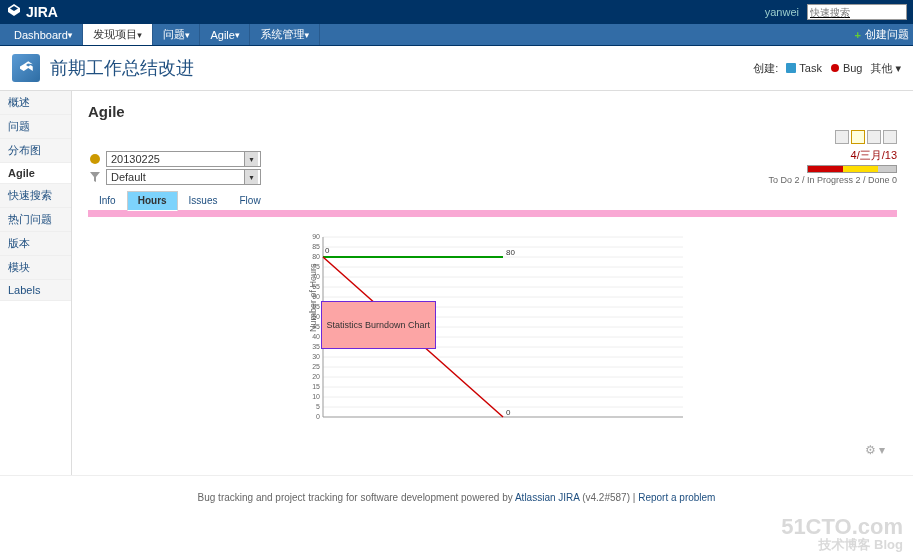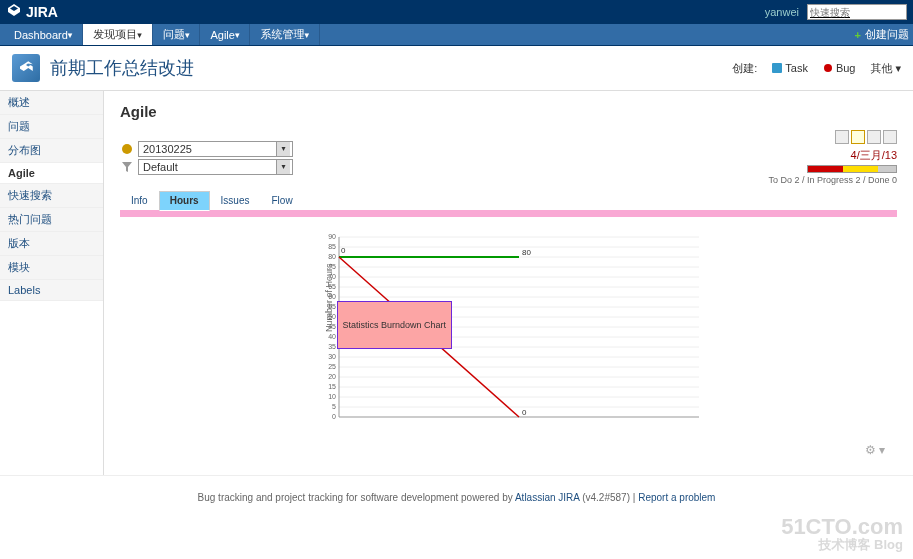--- a/index.html
+++ b/index.html
@@ -18,37 +18,37 @@
     .nav-item.active { background: #fff; color: #333; }
     .nav-dropdown::after { content: " ▾"; font-size: 9px; }
     .nav-right { color: #fff; font-size: 11px; display: flex; align-items: center; gap: 4px; }
     .plus-icon { color: #6c3; font-weight: bold; }
     
     .page-header { display: flex; justify-content: space-between; align-items: center; padding: 8px 12px; border-bottom: 1px solid #ddd; }
     .page-title-wrap { display: flex; align-items: center; gap: 10px; }
     .page-icon { width: 28px; height: 28px; background: linear-gradient(135deg, #5b9bd5, #2e6da4); border-radius: 3px; display: flex; align-items: center; justify-content: center; }
     .page-icon svg { width: 18px; height: 18px; }
     .page-title { font-size: 18px; color: #205081; font-weight: normal; }
-    .header-actions { display: flex; align-items: center; gap: 15px; font-size: 11px; }
+    .header-actions { display: flex; align-items: center; gap: 8px; font-size: 11px; }
     .header-actions span { cursor: pointer; color: #333; }
     .action-link { display: inline-flex; align-items: center; gap: 3px; }
     .mini-icon { width: 10px; height: 10px; display: inline-block; }
     
     .body-wrap { display: flex; }
     
-    .sidebar { width: 104px; border-right: 1px solid #ddd; }
+    .sidebar { width: 72px; border-right: 1px solid #ddd; }
     .sidebar-item { padding: 4px 8px; font-size: 11px; color: #205081; cursor: pointer; border-bottom: 1px solid #eee; background: #f5f5f5; }
     .sidebar-item.active { background: #fff; font-weight: bold; color: #333; }
     
     .main { flex: 1; padding: 12px 16px; }
     .main-title { font-size: 15px; font-weight: bold; color: #333; margin-bottom: 10px; }
     .breadcrumb { font-size: 11px; color: #205081; margin-bottom: 8px; }
     .breadcrumb .code { color: #999; }
     
-    .control-row { display: flex; justify-content: space-between; align-items: center; margin-bottom: 0; }
+    .control-row { display: flex; justify-content: space-between; align-items: flex-end; margin-bottom: 0; }
     .selects { display: flex; flex-direction: column; gap: 2px; }
     .select-row { display: flex; align-items: center; gap: 4px; }
     .select-icon { width: 14px; height: 14px; display: inline-block; }
     .fake-select { width: 155px; height: 16px; border: 1px solid #999; background: #fff; display: flex; align-items: center; justify-content: space-between; padding: 0 2px 0 4px; font-size: 11px; }
     .select-arrow { width: 14px; height: 14px; background: #ddd; border-left: 1px solid #999; display: flex; align-items: center; justify-content: center; font-size: 8px; }
     
     .chart-area-right { text-align: right; }
     .view-icons { display: flex; gap: 2px; justify-content: flex-end; margin-bottom: 4px; }
     .view-icon { width: 14px; height: 14px; border: 1px solid #aaa; background: #eee; cursor: pointer; }
     .view-icon.active { background: #ffd; border-color: #c90; }

